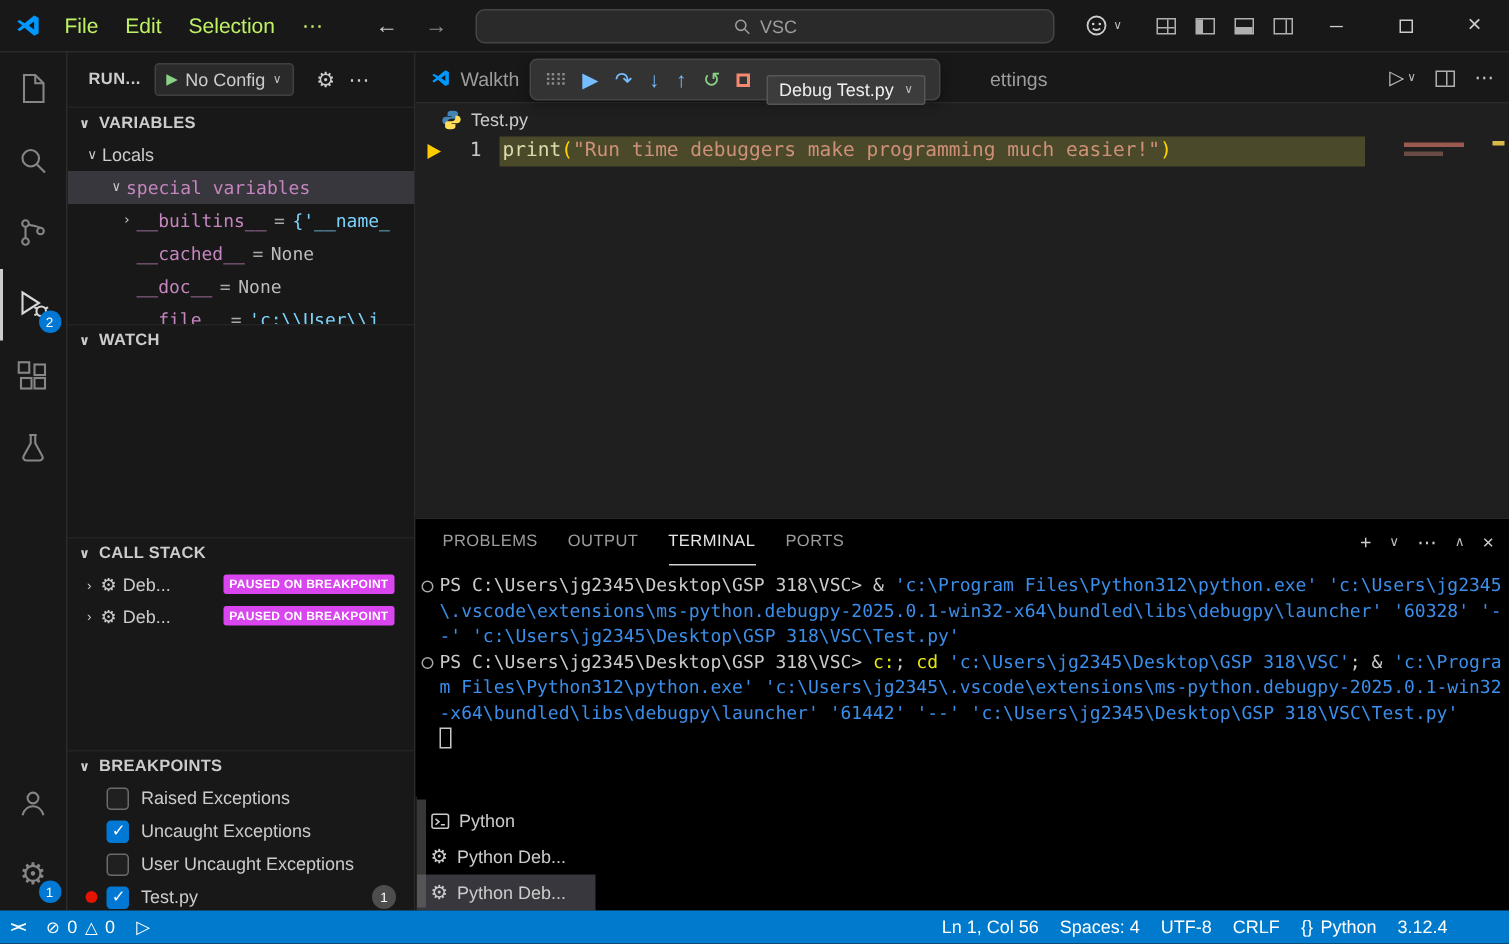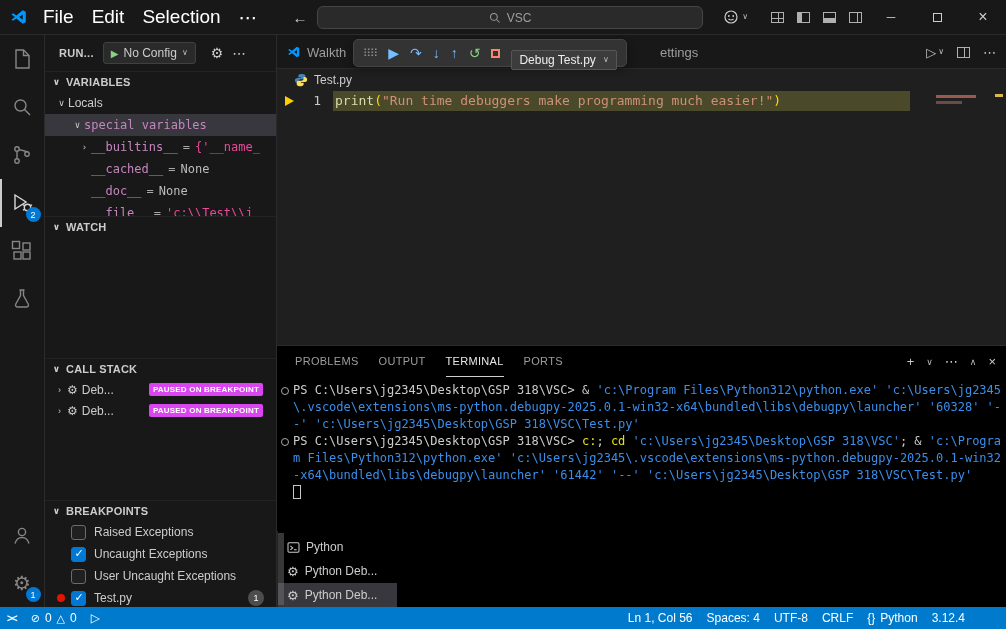--- a/index.html
+++ b/index.html
@@ -6,21 +6,21 @@
   html,body{width:1006px;height:629px;overflow:hidden;background:#1f1f1f;
     font-family:"Liberation Sans","DejaVu Sans",sans-serif;font-size:13px;color:#ccc;}
   svg{display:block}
   .mono{font-family:"DejaVu Sans Mono","Liberation Mono",monospace;}
 
   
   #titlebar{position:absolute;top:0;left:0;width:1006px;height:35px;background:#181818;
     border-bottom:1px solid #2b2b2b;display:flex;align-items:center;z-index:10;}
   .logo{margin:0 6px 0 10px;}
   .menubar{display:flex;align-items:center;}
-  .menu-item{padding:0 9px;font-size:19px;color:#ffffff;}
+  .menu-item{padding:0 9px;font-size:14px;color:#bef264;}
   .nav-arrows{margin-left:26px;display:flex;gap:18px;font-size:15px;color:#cfcfcf;}
   .nav-arrows .dim{color:#8a8a8a;}
   .searchbox{position:absolute;left:317px;top:6px;width:386px;height:23px;background:#2a2a2a;
     border:1px solid #454545;border-radius:6px;display:flex;align-items:center;justify-content:center;
     gap:6px;color:#9d9d9d;font-size:12px;}
   .tb-right{position:absolute;right:144px;top:0;height:34px;display:flex;align-items:center;gap:13px;}
   .copilot-wrap{display:flex;align-items:center;gap:3px;margin-right:10px;}
   .chev{font-size:8px;color:#bdbdbd;line-height:1;}
   .lay{width:13px;height:11px;border:1px solid #b0b0b0;position:relative;}
   .lay.grid::before{content:"";position:absolute;left:6px;top:0;bottom:0;width:1px;background:#b0b0b0;}
@@ -64,21 +64,21 @@
   .twisty{width:13px;text-align:center;font-size:9px;color:#cccccc;flex:none;}
   .tree-row{height:22px;display:flex;align-items:center;font-size:12px;white-space:nowrap;overflow:hidden;}
   .lvl1{padding-left:10px;}
   .lvl2{padding-left:26px;}
   .lvl3{padding-left:33px;}
   .leaf{padding-left:46px;}
   .tree-row.selected{background:#37373d;}
   .var-special{color:#c586c0;}
   .var-name{color:#c586c0;margin-right:5px;}
   .var-eq{color:#a8a8a8;margin-right:5px;}
-  .v-str{color:#ec4899;text-align:right;}
+  .v-str{color:#7dd3fc;text-align:right;}
   .v-none{color:#bcbcbc;}
   .cs-row{height:21px;display:flex;align-items:center;font-size:12px;padding-left:8px;white-space:nowrap;}
   .gear-sm{font-size:12px;color:#cccccc;margin:0 4px 0 1px;}
   .cs-label{color:#cccccc;}
   .cs-badge{margin-left:auto;margin-right:13px;background:#d946ef;color:#ffffff;font-size:8px;
     font-weight:bold;letter-spacing:.2px;padding:2px 4px;border-radius:2px;}
   .bp-row{height:22px;display:flex;align-items:center;padding-left:26px;position:relative;font-size:12px;}
   .bp-dot{position:absolute;left:12px;top:7px;width:8px;height:8px;border-radius:50%;background:#e51400;}
   .checkbox{width:15px;height:15px;border-radius:3px;border:1px solid #6b6b6b;background:#202020;
     margin-right:8px;position:relative;flex:none;}
@@ -296,21 +296,21 @@
       <span class="v-none">None</span>
     </div>
     <div class="tree-row leaf mono">
       <span class="var-name">__doc__</span>
       <span class="var-eq">=</span>
       <span class="v-none">None</span>
     </div>
     <div class="tree-row leaf mono">
       <span class="var-name">__file__</span>
       <span class="var-eq">=</span>
-      <span class="v-str">'c:\\Test\\j</span>
+      <span class="v-str">'c:\\User\\j</span>
     </div>
   </section>
 
   <section class="side-section" id="sec-watch">
     <div class="section-header">
       <span class="twisty">∨</span>
       <span>WATCH</span>
     </div>
   </section>
 

